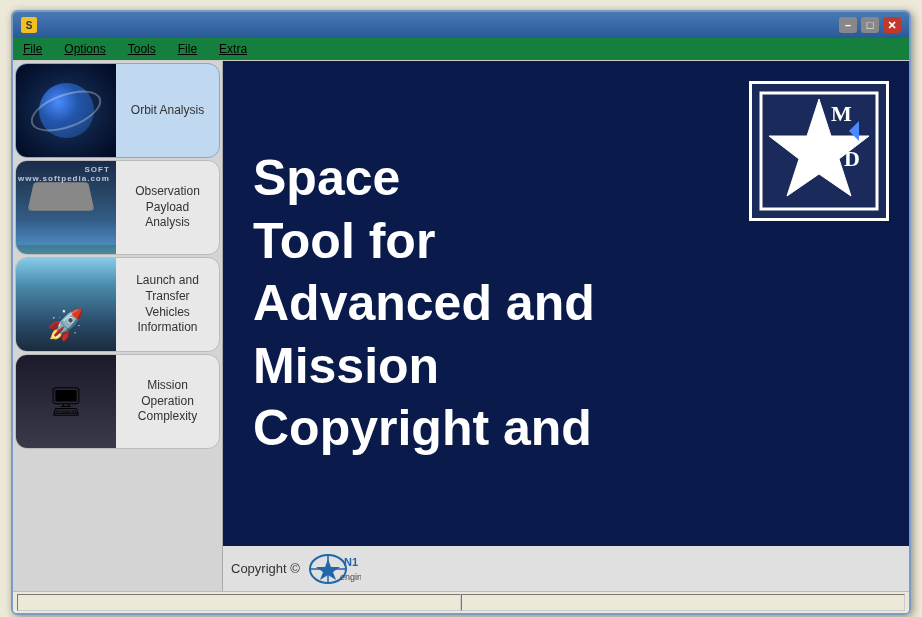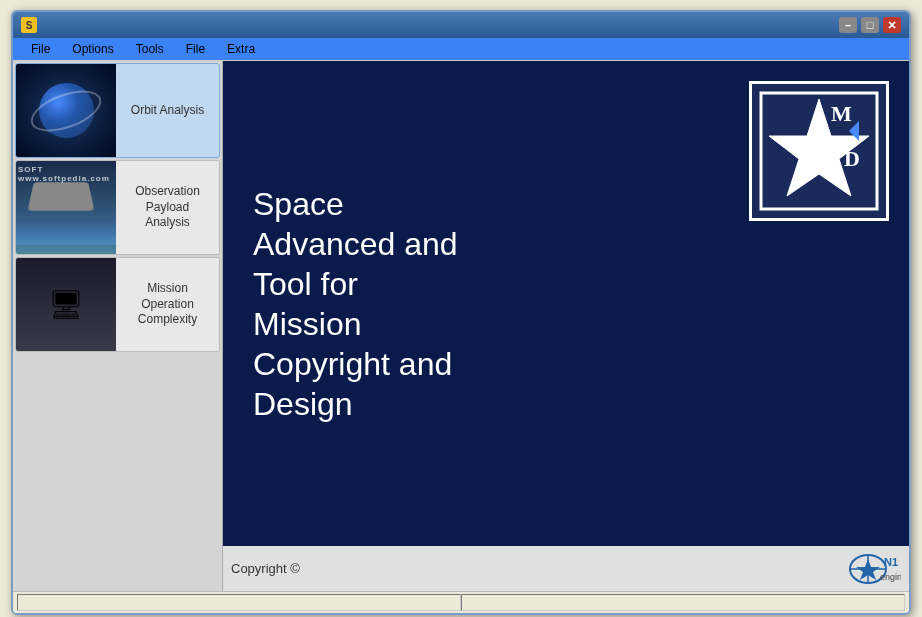--- a/index.html
+++ b/index.html
@@ -68,25 +68,26 @@
       cursor: pointer;
       color: white;
       font-weight: bold;
     }
     .ctrl-min { background: #888; }
     .ctrl-max { background: #888; }
     .ctrl-close { background: #c0392b; }
 
     
     .menubar {
-      background: #3b82f6;
-      padding: 2px 8px;
+      background: #15803d;
+      padding: 2px 0;
       display: flex;
       gap: 2px;
       border-bottom: 1px solid #ccc;
+      text-decoration: underline;
     }
 
     .menu-item {
       padding: 2px 10px;
       font-size: 12px;
       cursor: pointer;
       border-radius: 3px;
     }
 
     
@@ -105,21 +106,21 @@
       gap: 2px;
       padding: 2px;
       border-right: 1px solid #aaa;
     }
 
     .sidebar-item {
       display: flex;
       align-items: center;
       background: #e8e8e8;
       border: 1px solid #bbb;
-      border-radius: 3px;
+      border-radius: 12px;
       overflow: hidden;
       cursor: pointer;
       height: 95px;
     }
 
     .sidebar-item.active {
       background: #c0d8f0;
       border-color: #7aabdc;
     }
 
@@ -160,20 +161,21 @@
 
     .thumb-payload {
       background: linear-gradient(180deg, #1a2a4a 0%, #2a4a6a 40%, #3a6a9a 80%, #4a8a9a 100%);
       width: 100%;
       height: 100%;
       display: flex;
       align-items: center;
       justify-content: center;
       position: relative;
       overflow: hidden;
+      text-align: right;
     }
     .thumb-payload::before {
       content: '';
       width: 60px;
       height: 30px;
       background: #888;
       position: absolute;
       top: 20px;
       left: 15px;
       transform: perspective(50px) rotateX(20deg);
@@ -260,38 +262,38 @@
       flex: 1;
       background: #0a1a4a;
       display: flex;
       flex-direction: column;
       padding: 20px 30px;
       position: relative;
     }
 
     .hero-text {
       color: white;
-      font-size: 32px;
-      font-weight: normal;
+      font-size: 50px;
+      font-weight: bold;
       line-height: 1.25;
       flex: 1;
       display: flex;
       flex-direction: column;
       justify-content: center;
     }
 
     .copyright-bar {
       background: #e0e0e0;
       text-align: center;
       padding: 8px;
       font-size: 13px;
       color: #333;
       display: flex;
       align-items: center;
-      justify-content: space-between;
+      justify-content: flex-start;
       gap: 6px;
       height: 45px;
     }
 
     
     .right-logo {
       position: absolute;
       top: 20px;
       right: 20px;
       width: 140px;
@@ -364,20 +366,26 @@
       <div class="sidebar-item">
         <div class="sidebar-thumb">
           <div class="thumb-payload">
             <span class="softpedia-watermark">SOFT<br>www.softpedia.com</span>
           </div>
         </div>
         <div class="sidebar-label">Observation Payload Analysis</div>
       </div>
 
 
+      <div class="sidebar-item">
+        <div class="sidebar-thumb">
+          <div class="thumb-launch"></div>
+        </div>
+        <div class="sidebar-label">Launch and Transfer Vehicles Information</div>
+      </div>
 
       <div class="sidebar-item">
         <div class="sidebar-thumb">
           <div class="thumb-mission"></div>
         </div>
         <div class="sidebar-label">Mission Operation Complexity</div>
       </div>
 
     </div>
 
@@ -394,25 +402,24 @@
             <text x="72" y="30" font-size="22" font-weight="bold" fill="white" font-family="serif">M</text>
 
             <text x="85" y="75" font-size="22" font-weight="bold" fill="white" font-family="serif">D</text>
 
             <polygon points="90,40 100,30 100,50" fill="#4a8aff"></polygon>
           </svg>
         </div>
 
         <div class="hero-text">
           <div>Space</div>
+          <div>Tool    for</div>
           <div>Advanced and</div>
-          <div>Tool    for</div>
           <div>Mission</div>
           <div>Copyright and</div>
-          <div>Design</div>
         </div>
 
       </div>
 
       <div class="copyright-bar">
         <span>Copyright  ©</span>
 
         <svg width="55" height="30" viewBox="0 0 55 30">
           <ellipse cx="22" cy="15" rx="18" ry="14" fill="none" stroke="#2266aa" stroke-width="2"></ellipse>
           <line x1="4" y1="15" x2="40" y2="15" stroke="#2266aa" stroke-width="1.5"></line>

